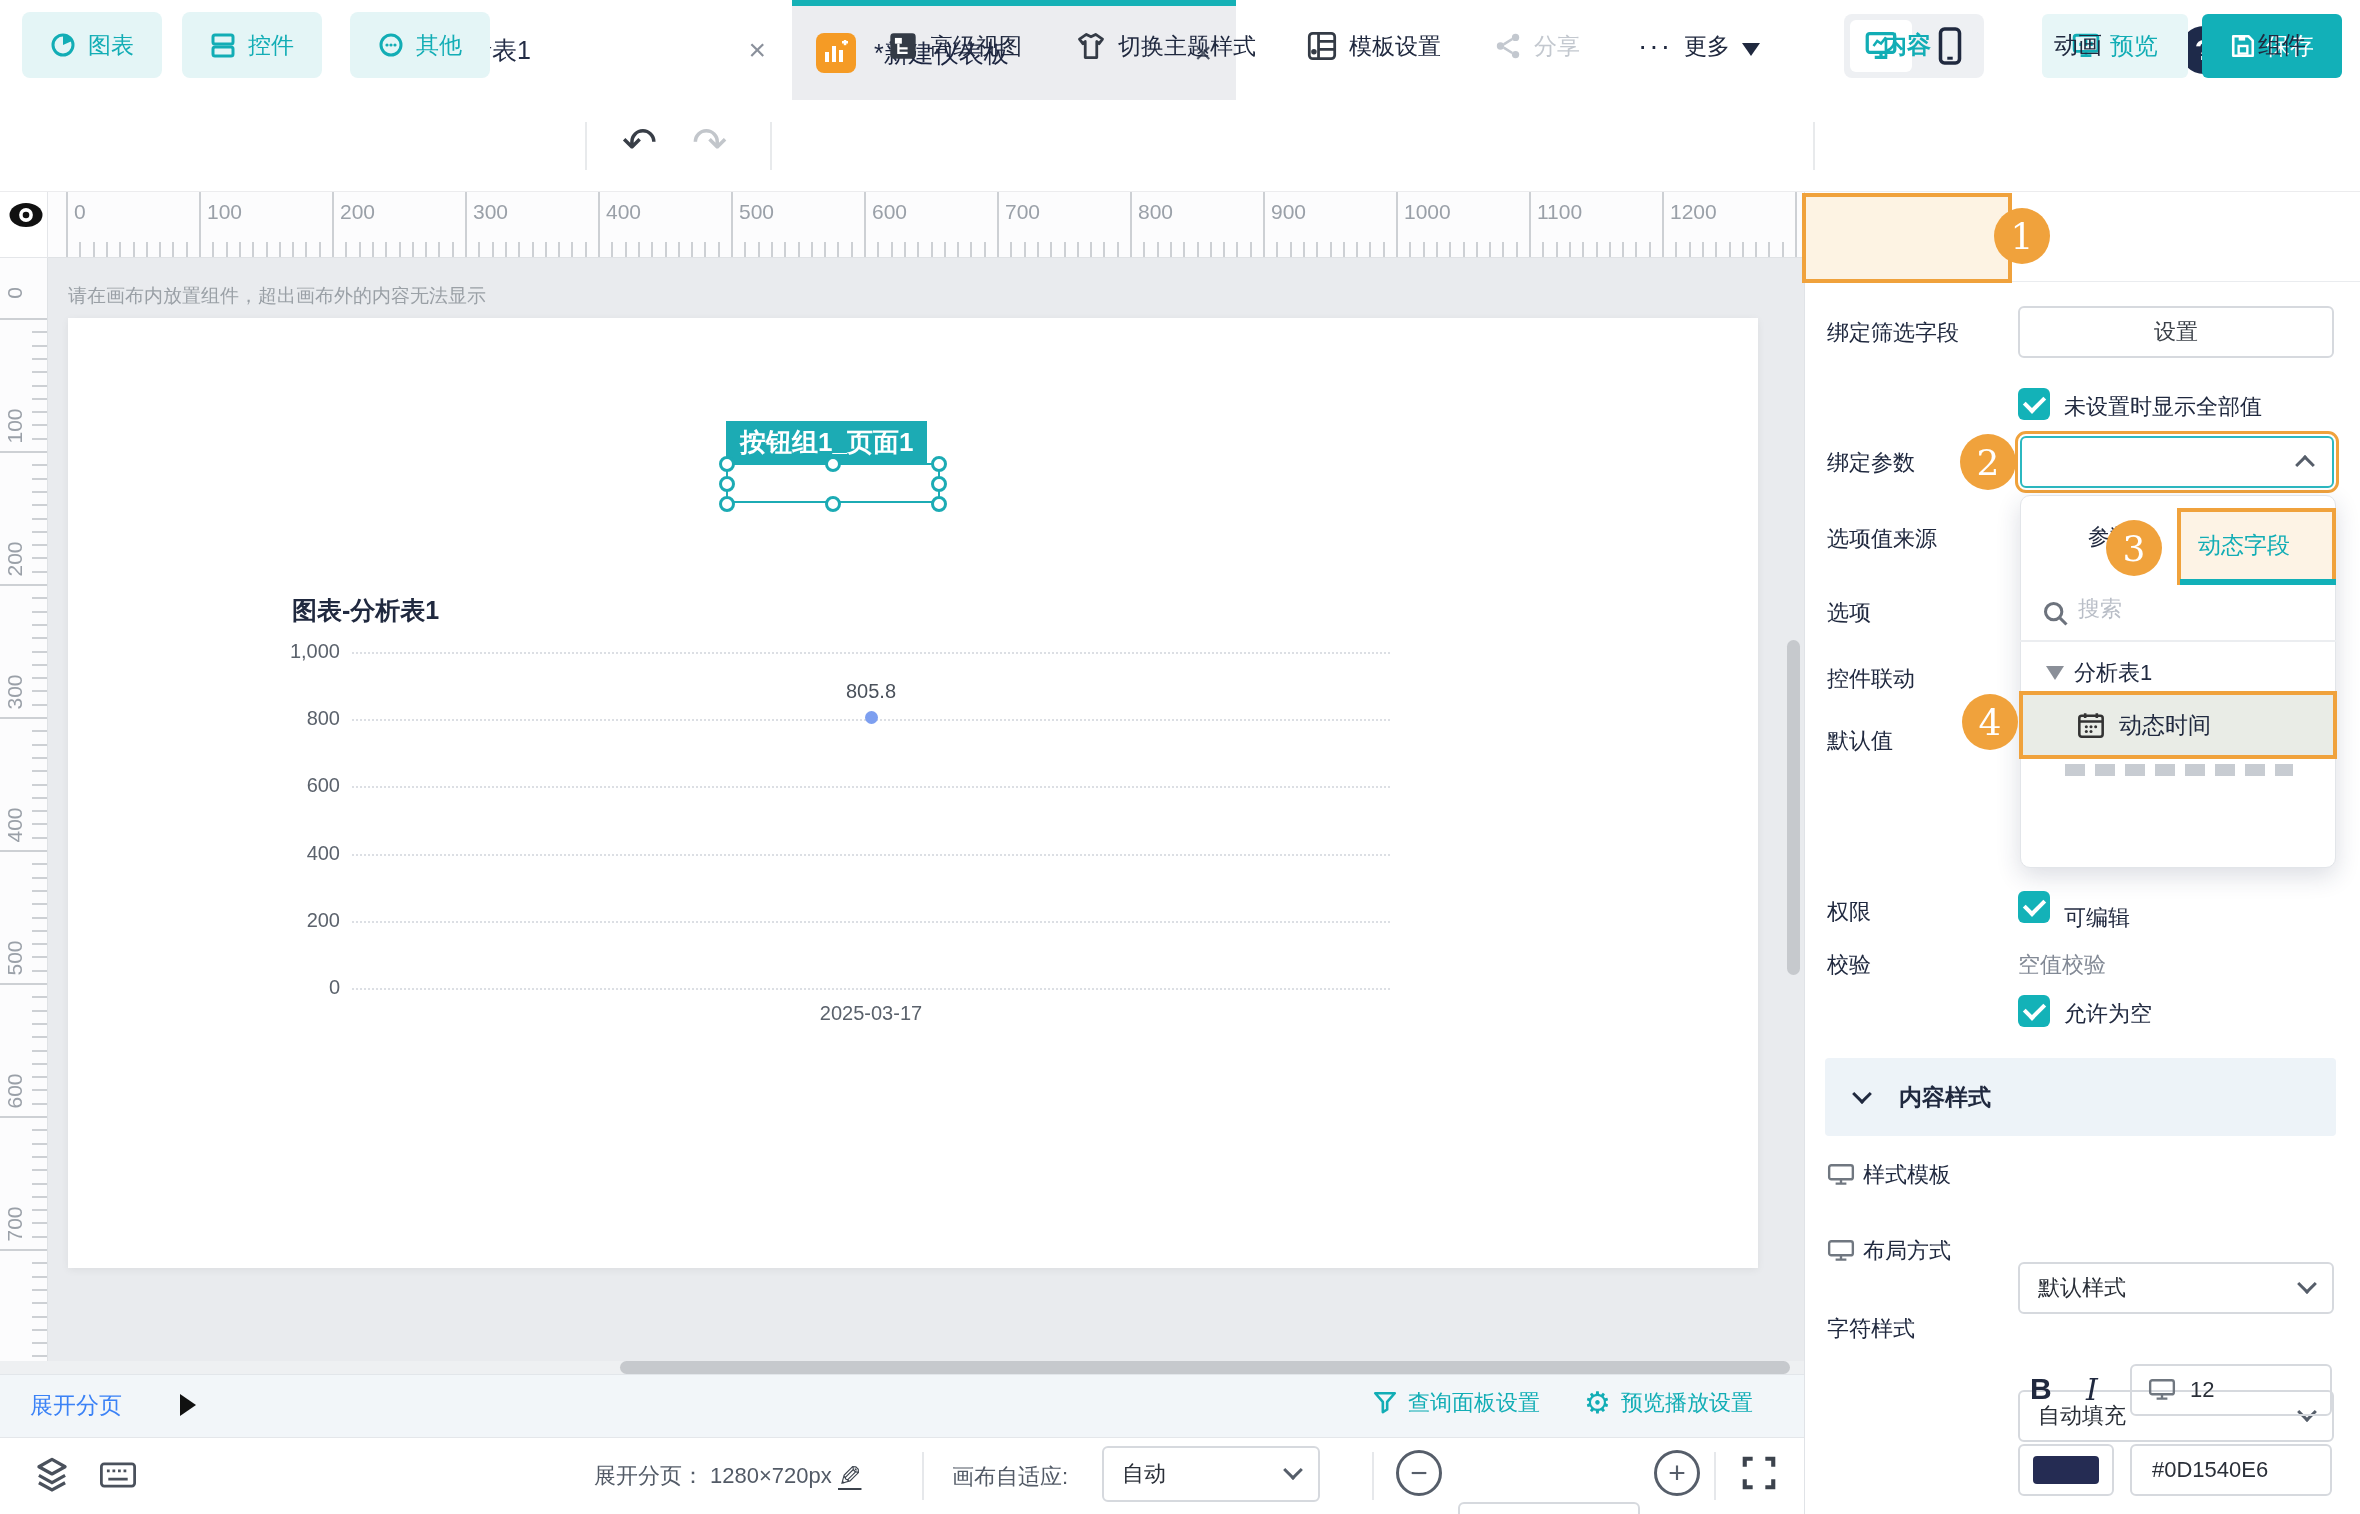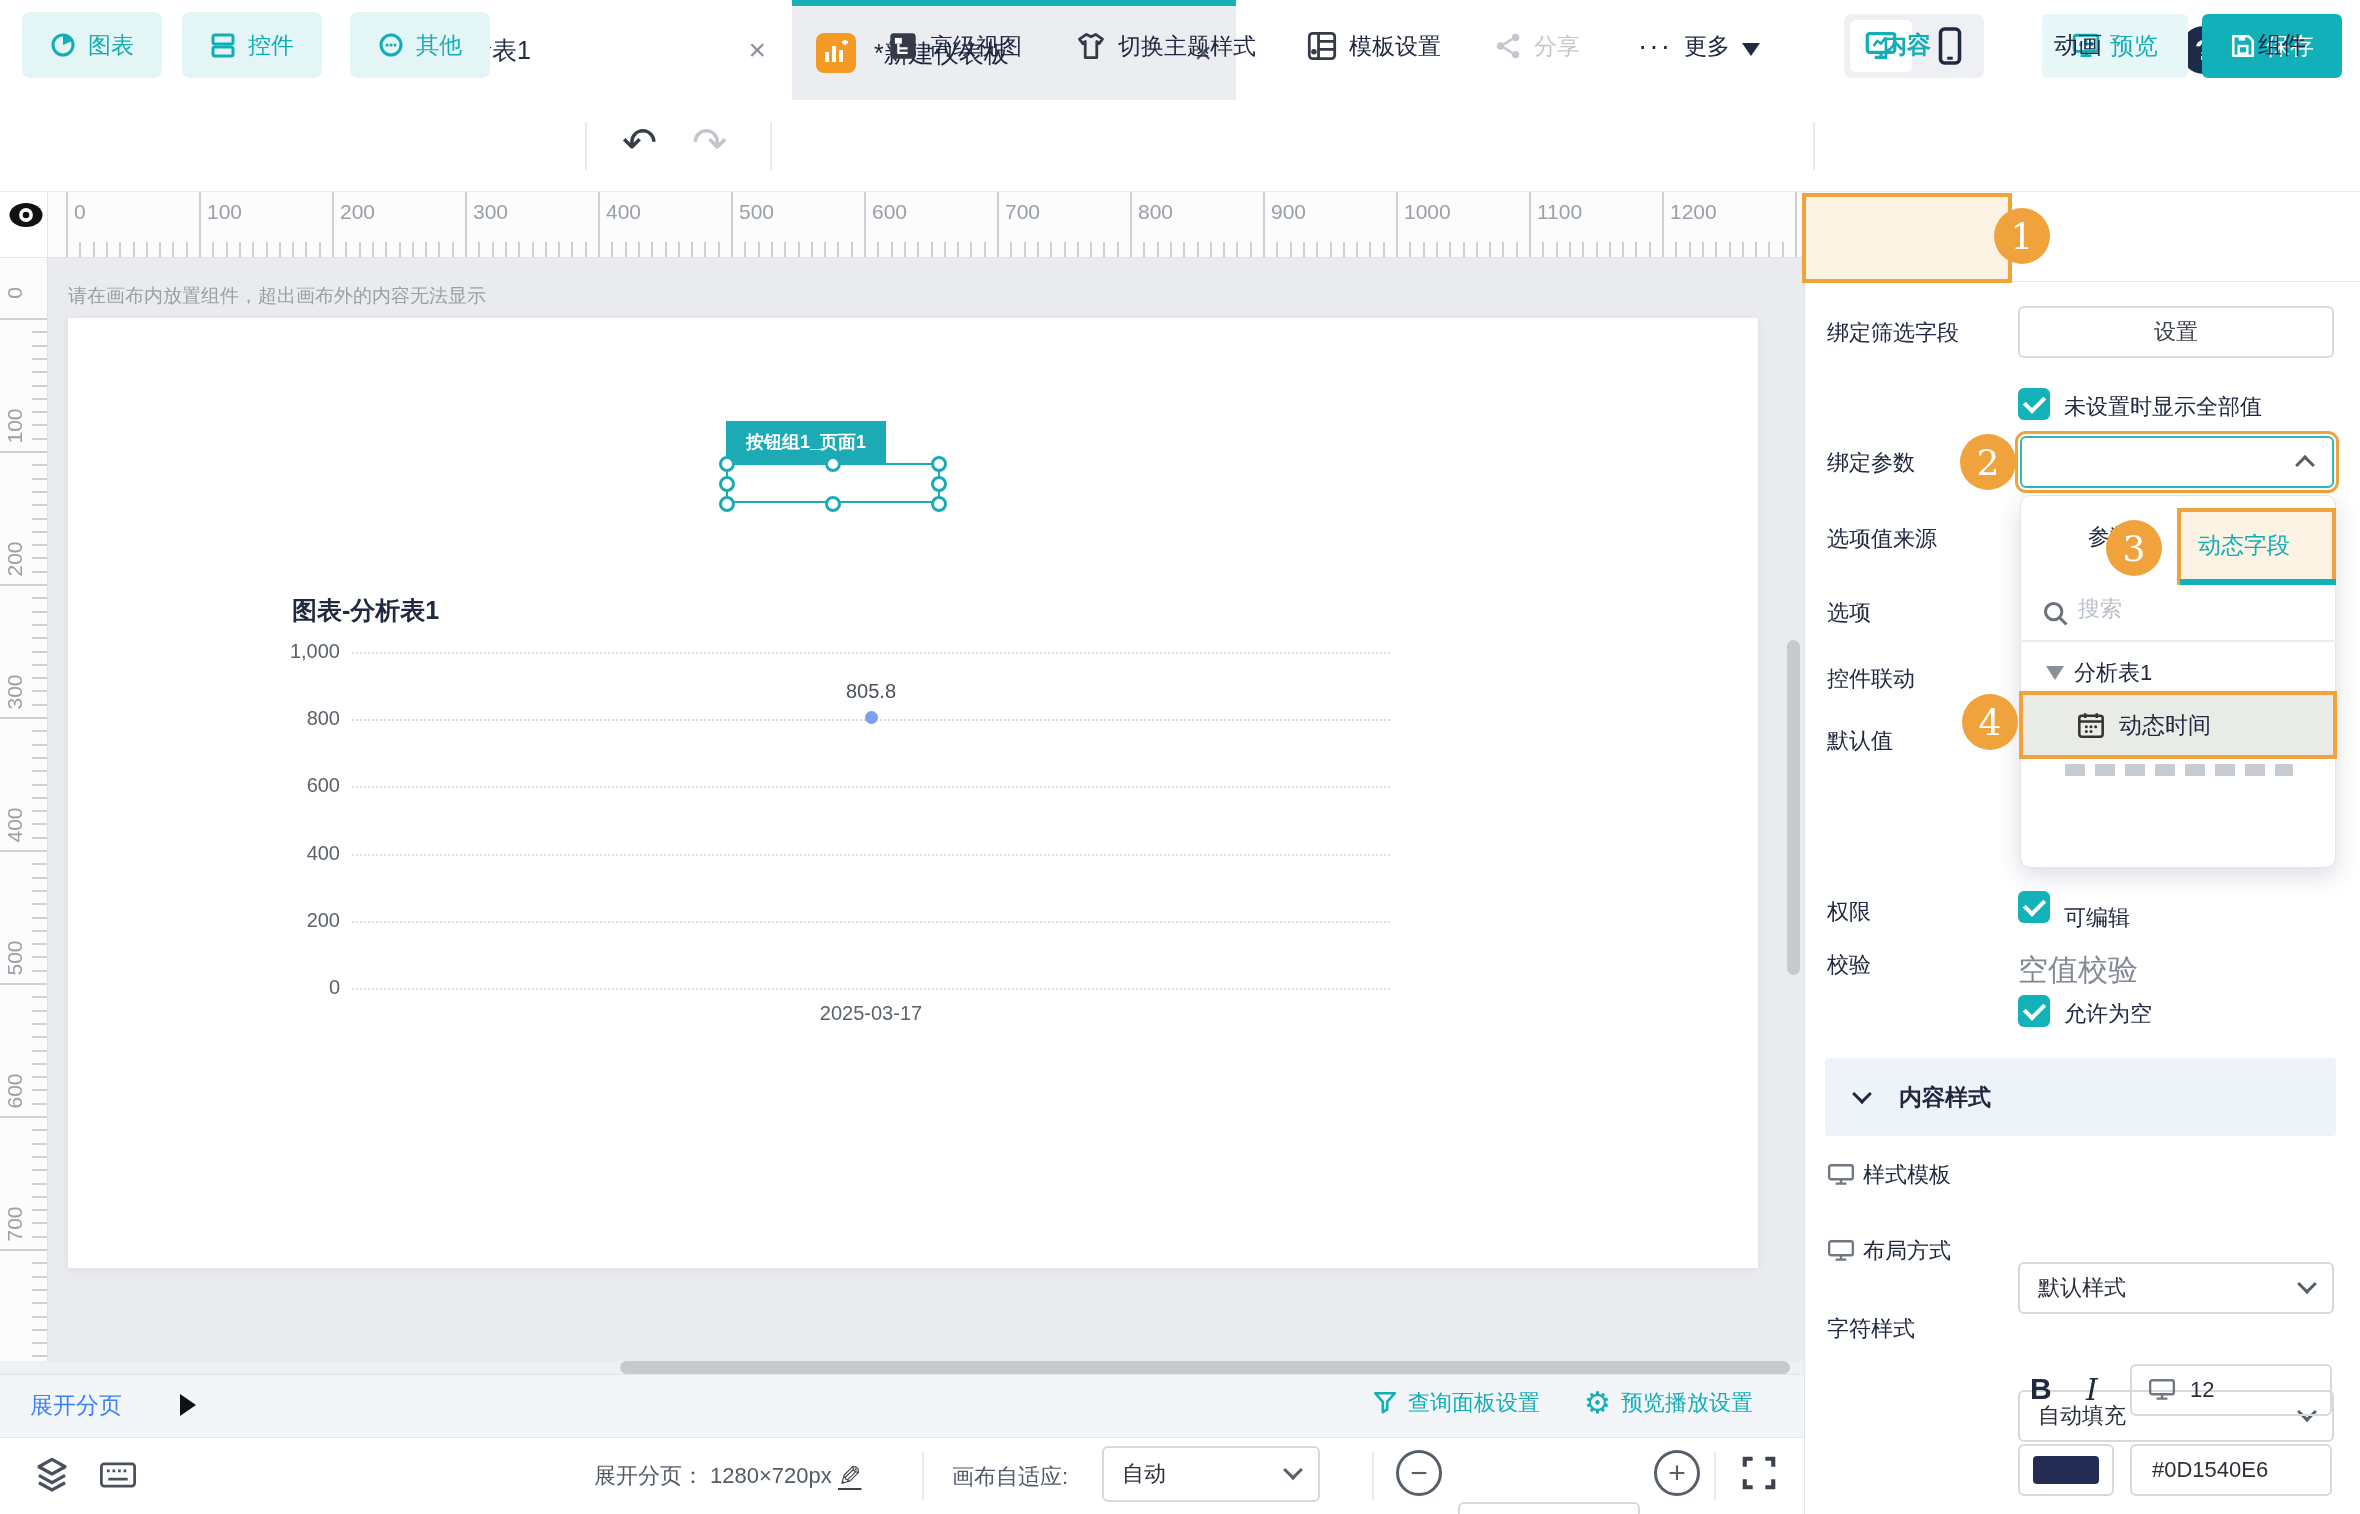--- a/index.html
+++ b/index.html
@@ -48,21 +48,21 @@
   .hruler .rl { position:absolute; top:8px; font-size:21px; color:#9aa0a8; }
   .vruler { left:0; top:258px; width:48px; height:1117px; background:#fcfcfd; border-right:1px solid #dfe2e5; overflow:hidden; }
   .vruler .majors { position:absolute; top:60px; bottom:0; left:0; right:0; background:repeating-linear-gradient(180deg,#cdd0d4 0 2px,transparent 2px 133px); }
   .vruler .minors { position:absolute; top:60px; bottom:0; right:0; width:15px; background:repeating-linear-gradient(180deg,#cdd0d4 0 2px,transparent 2px 13.3px); }
   .vruler .rl { position:absolute; left:-8px; width:44px; height:22px; text-align:center; font-size:21px; color:#9aa0a8; transform:rotate(-90deg); }
   .ruler-corner { left:0; top:192px; width:48px; height:66px; background:#fff; border-right:1px solid #e4e6e9; border-bottom:1px solid #e4e6e9; }
   .canvas-hint { left:68px; top:283px; font-size:19px; color:#9aa0a6; }
   .canvas { left:68px; top:318px; width:1690px; height:950px; background:#fff; box-shadow:0 2px 8px rgba(0,0,0,.06); }
 
   
-  .sel-label { left:726px; top:421px; height:42px; line-height:42px; padding:0 20px; background:#1cabb4; color:#fff; font-size:18px; font-weight:bold; }
+  .sel-label { left:726px; top:421px; height:42px; line-height:42px; padding:0 14px; background:#1cabb4; color:#fff; font-size:26px; font-weight:bold; }
   .sel-rect { left:726px; top:463px; width:214px; height:40px; border:2px solid #1cabb4; background:#fff; }
   .handle { position:absolute; width:16px; height:16px; border-radius:50%; background:#fff; border:3px solid #1cabb4; }
 
   
   .chart-title { left:292px; top:594px; font-size:25px; font-weight:bold; color:#20293f; }
   .gridline { position:absolute; left:352px; width:1038px; border-top:2px dotted #dcdfe4; }
   .ytick { position:absolute; left:240px; width:100px; text-align:right; font-size:20px; color:#5b626c; }
   .xtick { left:770px; top:1002px; width:200px; text-align:center; font-size:20px; color:#5b626c; }
   .dpoint { left:864px; top:711px; width:13px; height:13px; border-radius:50%; background:#7d9ff0; }
   .dlabel { left:770px; top:680px; width:200px; text-align:center; font-size:20px; color:#4a515b; }
@@ -84,21 +84,21 @@
   .chev { width:14px; height:14px; border-right:3px solid #565e6a; border-bottom:3px solid #565e6a; transform:rotate(45deg); margin-top:-6px; }
   .chev-abs { position:absolute; right:18px; top:50%; margin-top:-11px; }
   .zoomcircle { top:1450px; width:46px; height:46px; border-radius:50%; border:3px solid #565e6a; color:#565e6a; font-size:30px; display:flex; align-items:center; justify-content:center; line-height:0; cursor:pointer; }
 
   
   .panel { left:1804px; top:192px; width:556px; height:1322px; background:#fff; border-left:1px solid #e0e3e7; }
   .ptabs { left:1804px; top:192px; width:556px; height:90px; border-bottom:1px solid #eaecef; }
   .ptab { position:absolute; top:0; height:90px; display:flex; align-items:center; justify-content:center; font-size:24px; color:#20293f; cursor:pointer; }
   .ptab-active-box { left:1802px; top:193px; width:210px; height:90px; background:#fdf3e3; border:4px solid #f0a23c; }
   .plabel { font-size:22px; color:#20293f; }
-  .pgray { font-size:30px; color:#828995; }
+  .pgray { font-size:22px; color:#828995; }
   .pbtn { left:2018px; width:316px; height:52px; border:2px solid #d6d9de; border-radius:6px; background:#fff; font-size:22px; color:#3a4048; display:flex; align-items:center; justify-content:center; cursor:pointer; }
   .cbx { position:absolute; width:32px; height:32px; background:#13b2b8; border-radius:6px; cursor:pointer; }
   .cbx::after { content:''; position:absolute; left:10px; top:4px; width:9px; height:16px; border:solid #fff; border-width:0 4px 4px 0; transform:rotate(45deg); }
   .combo { left:2020px; top:436px; width:314px; height:52px; border:2px solid #2bb8c0; border-radius:6px; background:#fff; outline:3px solid #f0a23c; outline-offset:2px; }
   .chev-up { position:absolute; right:20px; top:20px; width:14px; height:14px; border-left:3px solid #565e6a; border-top:3px solid #565e6a; transform:rotate(45deg); }
   .popup { left:2020px; top:495px; width:316px; height:373px; background:#fff; border:1px solid #e2e5e9; border-radius:10px; box-shadow:0 8px 24px rgba(31,42,78,.16); }
   .pp-tab-param { left:2052px; top:522px; font-size:22px; color:#20293f; cursor:pointer;margin-left:36px; }
   .pp-dyn-box { left:2177px; top:508px; width:159px; height:77px; background:#fdf3e5; border:4px solid #f0a23c; }
   .pp-tab-dyn { left:2198px; top:530px; font-size:23px; color:#12adb5; cursor:pointer; }
   .pp-underline { left:2180px; top:579px; width:156px; height:6px; background:#12b0b8; }

